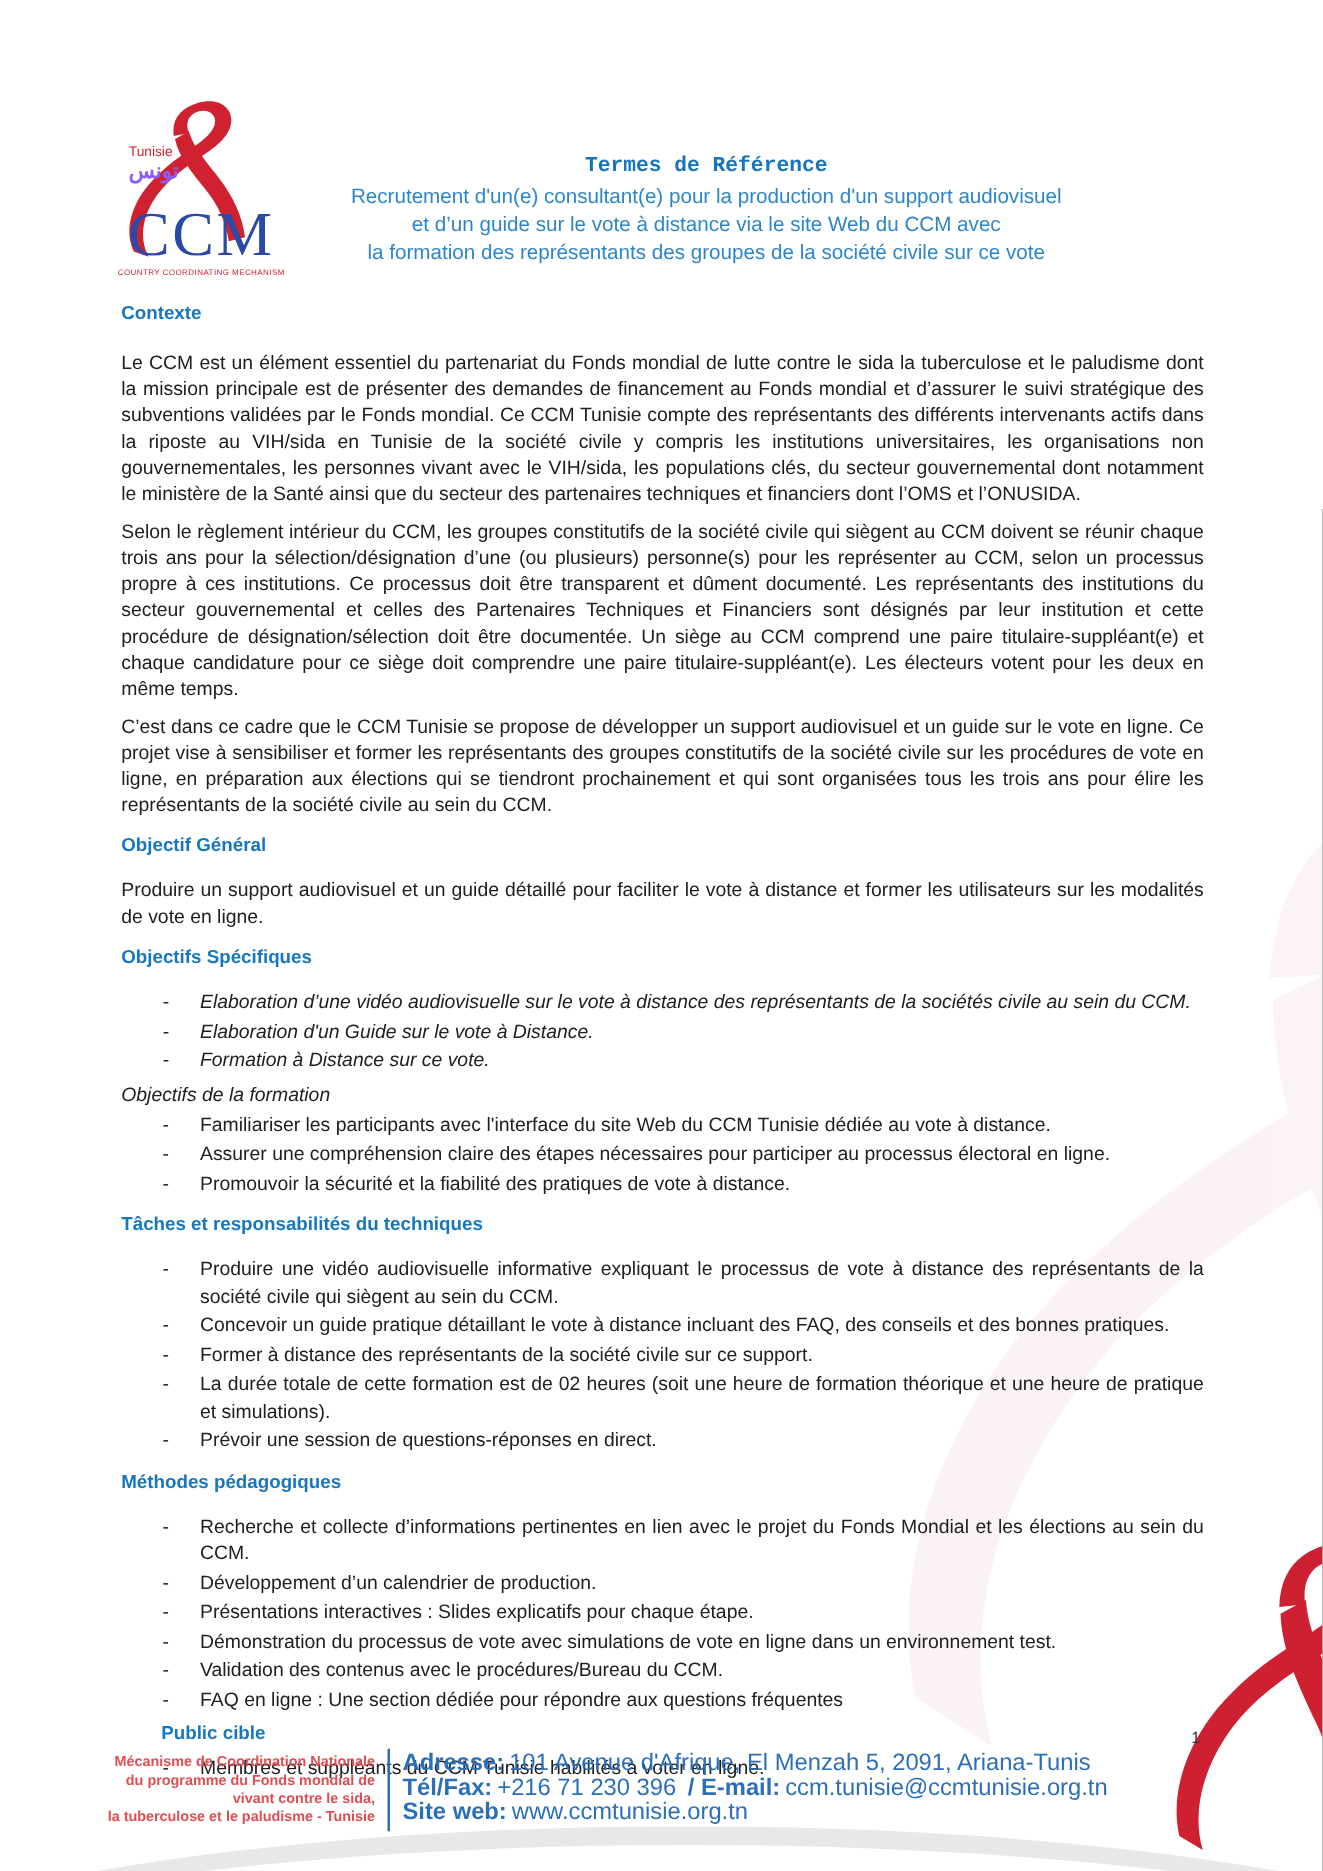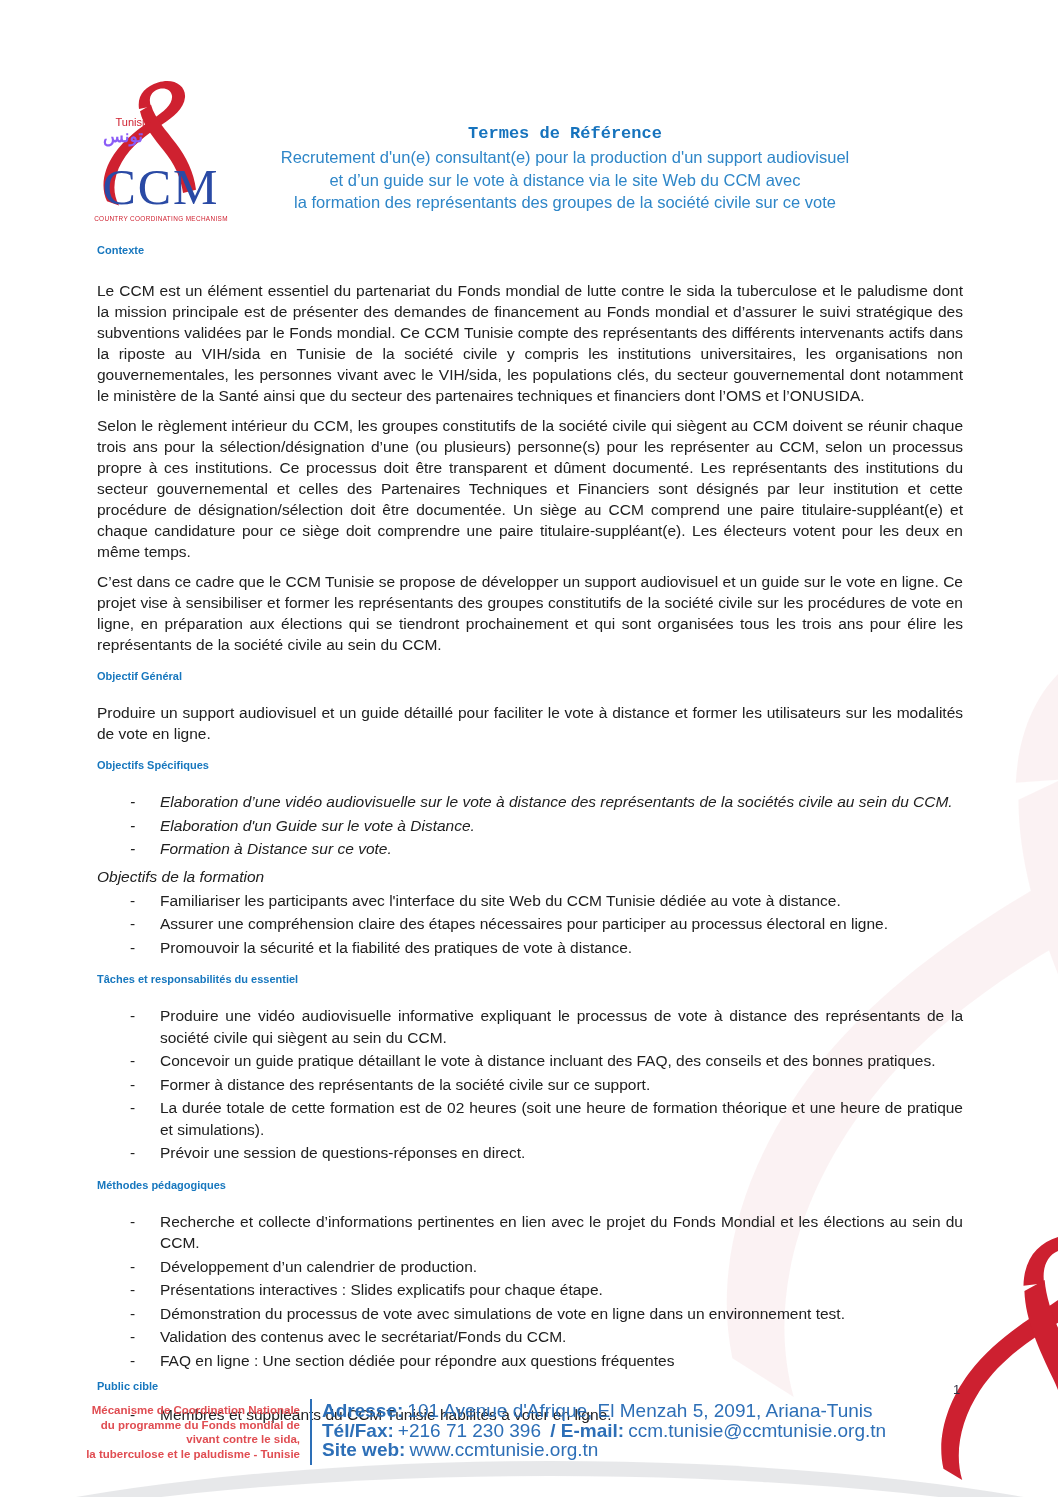--- a/index.html
+++ b/index.html
@@ -5,36 +5,36 @@
   * { margin:0; padding:0; box-sizing:border-box; }
   html,body { background:#888; }
   .page {
     position:relative; width:1058px; height:1497px; margin:0 auto;
     background:#ffffff; overflow:hidden;
     font-family:"Liberation Sans", sans-serif; color:#202020;
   }
   
   .logo { position:absolute; left:85px; top:84px; width:152px; height:148px; }
   .logo .ribbon-svg { position:absolute; left:18px; top:-4px; width:100px; height:132px; fill:#cf2130; }
-  .logo .country { position:absolute; left:18px; top:32px; width:60px; text-align:center;
+  .logo .country { position:absolute; left:18px; top:32px; width:60px; text-align:left;
     color:#cf2130; font-size:11px; line-height:12px; }
   .logo .country-ar { position:absolute; left:18px; top:45px; width:60px; text-align:left;
     color:#8b5cf6; font-size:17px; font-weight:bold; line-height:15px; }
   .logo .acronym { position:absolute; left:0; top:78px; width:152px; text-align:center;
     font-family:"Liberation Serif", serif; font-size:50px; line-height:50px;
     color:#2a4aa5; letter-spacing:2px; }
   .logo .tagline { position:absolute; left:0; top:131px; width:152px; text-align:center;
     color:#cf2130; font-size:6.4px; letter-spacing:0.35px; white-space:nowrap; }
   
   .titleblock { position:absolute; left:200px; top:122px; width:730px; text-align:center; }
   .titleblock .main-title { color:#1673bd; font-weight:bold; font-size:17px; line-height:24px;font-family:Liberation Mono, monospace; }
   .titleblock .sub { color:#2e86c8; font-size:16.5px; line-height:22.5px; }
   
   .content { position:absolute; left:97px; top:241px; width:866px; }
-  .content h2 { color:#1777be; font-size:11px; line-height:19px; font-weight:bold; margin:12px 0 16px; }
+  .content h2 { color:#1777be; font-size:15px; line-height:19px; font-weight:bold; margin:12px 0 16px; }
   .content h2.first { margin-top:0; margin-bottom:20px; }
   .content p { font-size:15.5px; line-height:21px; text-align:justify; margin:0 0 9px; }
   ul.dash-list { list-style:none; margin:0 0 6px; }
   ul.dash-list li { display:flex; font-size:15.5px; line-height:21.5px; margin-bottom:2px; }
   ul.dash-list .dash { width:30px; padding-left:33px; box-sizing:content-box; flex:0 0 auto; }
   ul.dash-list .li-text { flex:1 1 auto; text-align:justify; }
   ul.dash-list.italic li { font-style:italic; }
   .sub-label { font-style:italic; font-size:15.5px; line-height:21px; margin:2px 0 3px; }
   
   .watermark { position:absolute; left:770px; top:600px; width:560px; height:880px;
@@ -126,21 +126,21 @@
       <li>
           <span class="dash">-</span>
           <span class="li-text">Assurer une compréhension claire des étapes nécessaires pour participer au processus électoral en ligne.</span>
         </li>
       <li>
           <span class="dash">-</span>
           <span class="li-text">Promouvoir la sécurité et la fiabilité des pratiques de vote à distance.</span>
         </li>
     </ul>
 
-    <h2>Tâches et responsabilités du essentiel</h2>
+    <h2>Tâches et responsabilités du techniques</h2>
     <ul class="dash-list">
       <li>
           <span class="dash">-</span>
           <span class="li-text">Produire une vidéo audiovisuelle informative expliquant le processus de vote à distance des représentants de la société civile qui siègent au sein du CCM.</span>
         </li>
       <li>
           <span class="dash">-</span>
           <span class="li-text">Concevoir un guide pratique détaillant le vote à distance incluant des FAQ, des conseils et des bonnes pratiques.</span>
         </li>
       <li>
@@ -170,29 +170,29 @@
       <li>
           <span class="dash">-</span>
           <span class="li-text">Présentations interactives : Slides explicatifs pour chaque étape.</span>
         </li>
       <li>
           <span class="dash">-</span>
           <span class="li-text">Démonstration du processus de vote avec simulations de vote en ligne dans un environnement test.</span>
         </li>
       <li>
           <span class="dash">-</span>
-          <span class="li-text">Validation des contenus avec le secrétariat/Fonds du CCM.</span>
+          <span class="li-text">Validation des contenus avec le procédures/Bureau du CCM.</span>
         </li>
       <li>
           <span class="dash">-</span>
           <span class="li-text">FAQ en ligne : Une section dédiée pour répondre aux questions fréquentes</span>
         </li>
     </ul>
 
-    <h2 style="margin-top:2px; margin-bottom:8px;">Public cible</h2>
+    <h2 style="margin-top:2px; margin-bottom:8px;margin-left:32px;">Public cible</h2>
     <ul class="dash-list">
       <li>
           <span class="dash">-</span>
           <span class="li-text">Membres et suppléants du CCM Tunisie habilités à voter en ligne.</span>
         </li>
     </ul>
   </div>
 
   <div class="bottom-arc"></div>
 

